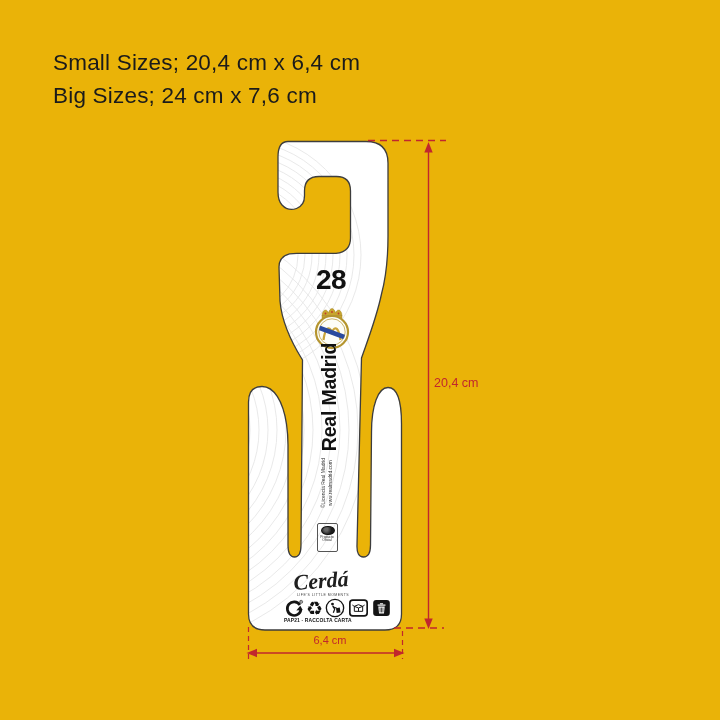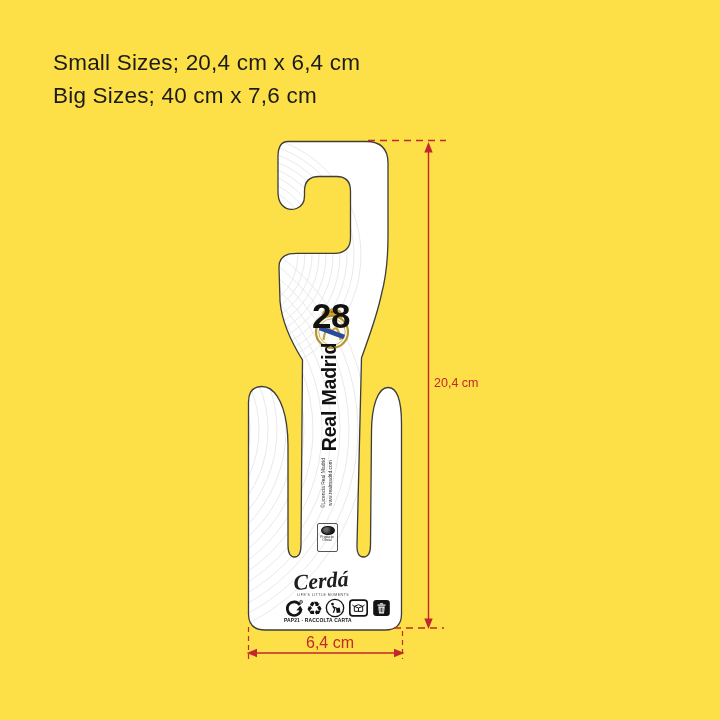--- a/index.html
+++ b/index.html
@@ -1,22 +1,22 @@
 <!DOCTYPE html>
 <html><head>
 <meta charset="utf-8">
 <style>
   html,body{margin:0;padding:0;background:#fff;}
-  #canvas{position:relative;width:720px;height:720px;background:#fde047;overflow:hidden;
+  #canvas{position:relative;width:720px;height:720px;background:#eab308;overflow:hidden;
           font-family:"Liberation Sans",sans-serif;}
   .abs{position:absolute;}
   #header{left:53px;top:47px;font-size:22.5px;line-height:32.5px;color:#1b1b1b;letter-spacing:.2px;}
   #hanger-svg{left:0;top:0;}
   #player-number{left:331px;top:280px;transform:translate(-50%,-50%);
-    font-size:35px;font-weight:700;color:#111;letter-spacing:-.5px;margin-top:36px;}
+    font-size:28px;font-weight:700;color:#111;letter-spacing:-.5px;}
   #team-name{left:329px;top:397px;transform:translate(-50%,-50%) rotate(-90deg);
     font-size:19.5px;font-weight:700;color:#111;white-space:nowrap;letter-spacing:-.2px;}
   #license{left:327px;top:483px;width:100px;transform:translate(-50%,-50%) rotate(-90deg) scale(.52);
     font-size:9.5px;line-height:12px;color:#333;text-align:center;white-space:nowrap;}
   #stamp{left:317px;top:523px;width:21px;height:29px;border:.8px solid #555;border-radius:2px;
     display:flex;flex-direction:column;align-items:center;padding-top:1.5px;box-sizing:border-box;}
   #stamp .emblem{width:12px;height:12px;border-radius:50%;background:
     radial-gradient(circle at 35% 35%, #666 0 18%, #1c1c1c 60%);border:1px solid #111;}
   #stamp .stxt{font-size:8px;line-height:8px;transform:scale(.42);transform-origin:50% 0;
     color:#222;text-align:center;white-space:nowrap;}
@@ -25,30 +25,30 @@
     font-size:22px;color:#1e1e1e;white-space:nowrap;}
   #brand-tagline{left:323px;top:591px;transform:translateX(-50%) scale(.5);
     font-size:7px;letter-spacing:1px;color:#444;white-space:nowrap;}
   #eco-row{left:283px;top:598px;display:flex;align-items:center;gap:2px;height:20px;}
   #eco-row .ic{display:block;}
   #mobius{font-family:"DejaVu Sans",sans-serif;font-size:19px;line-height:20px;color:#111;}
   #recycling-code{left:284px;top:618px;font-size:8px;font-weight:700;color:#111;
     letter-spacing:.2px;transform:scale(.62);transform-origin:0 0;white-space:nowrap;}
   .dim-label{color:#c1272d;font-weight:400;white-space:nowrap;}
   #height-label{left:434px;top:376px;font-size:12.5px;}
-  #width-label{left:330px;top:634px;font-size:16px;transform:translateX(-50%);}
+  #width-label{left:330px;top:634px;font-size:11px;transform:translateX(-50%);}
 </style>
 </head>
 <body>
 
 <div id="canvas">
 
   <div id="header" class="abs">
     <div>Small Sizes; 20,4 cm x 6,4 cm</div>
-    <div>Big Sizes; 40 cm x 7,6 cm</div>
+    <div>Big Sizes; 24 cm x 7,6 cm</div>
   </div>
 
   <svg id="hanger-svg" class="abs" width="720" height="720" viewBox="0 0 720 720">
     <defs>
       <path id="cardpath" d="M 288,141.5 L 366,141.5 Q 388,141.5 388,163 L 388,236
         C 388,262 385,281 381.5,294 C 376.5,318 367,342 361.5,358
         L 357,545 Q 356.5,557 363.5,557 Q 370.5,557 370.5,545 L 371.5,432
         C 371.5,406 378,387.5 388,387.5 C 396.5,387.5 401.5,400 401.5,424
         L 401.5,614 Q 401.5,630 385,630 L 265,630 Q 248.5,630 248.5,614 L 248.5,402
         C 248.5,392 253,386.5 262,386.5 C 274,386.5 283,401 286.5,424

